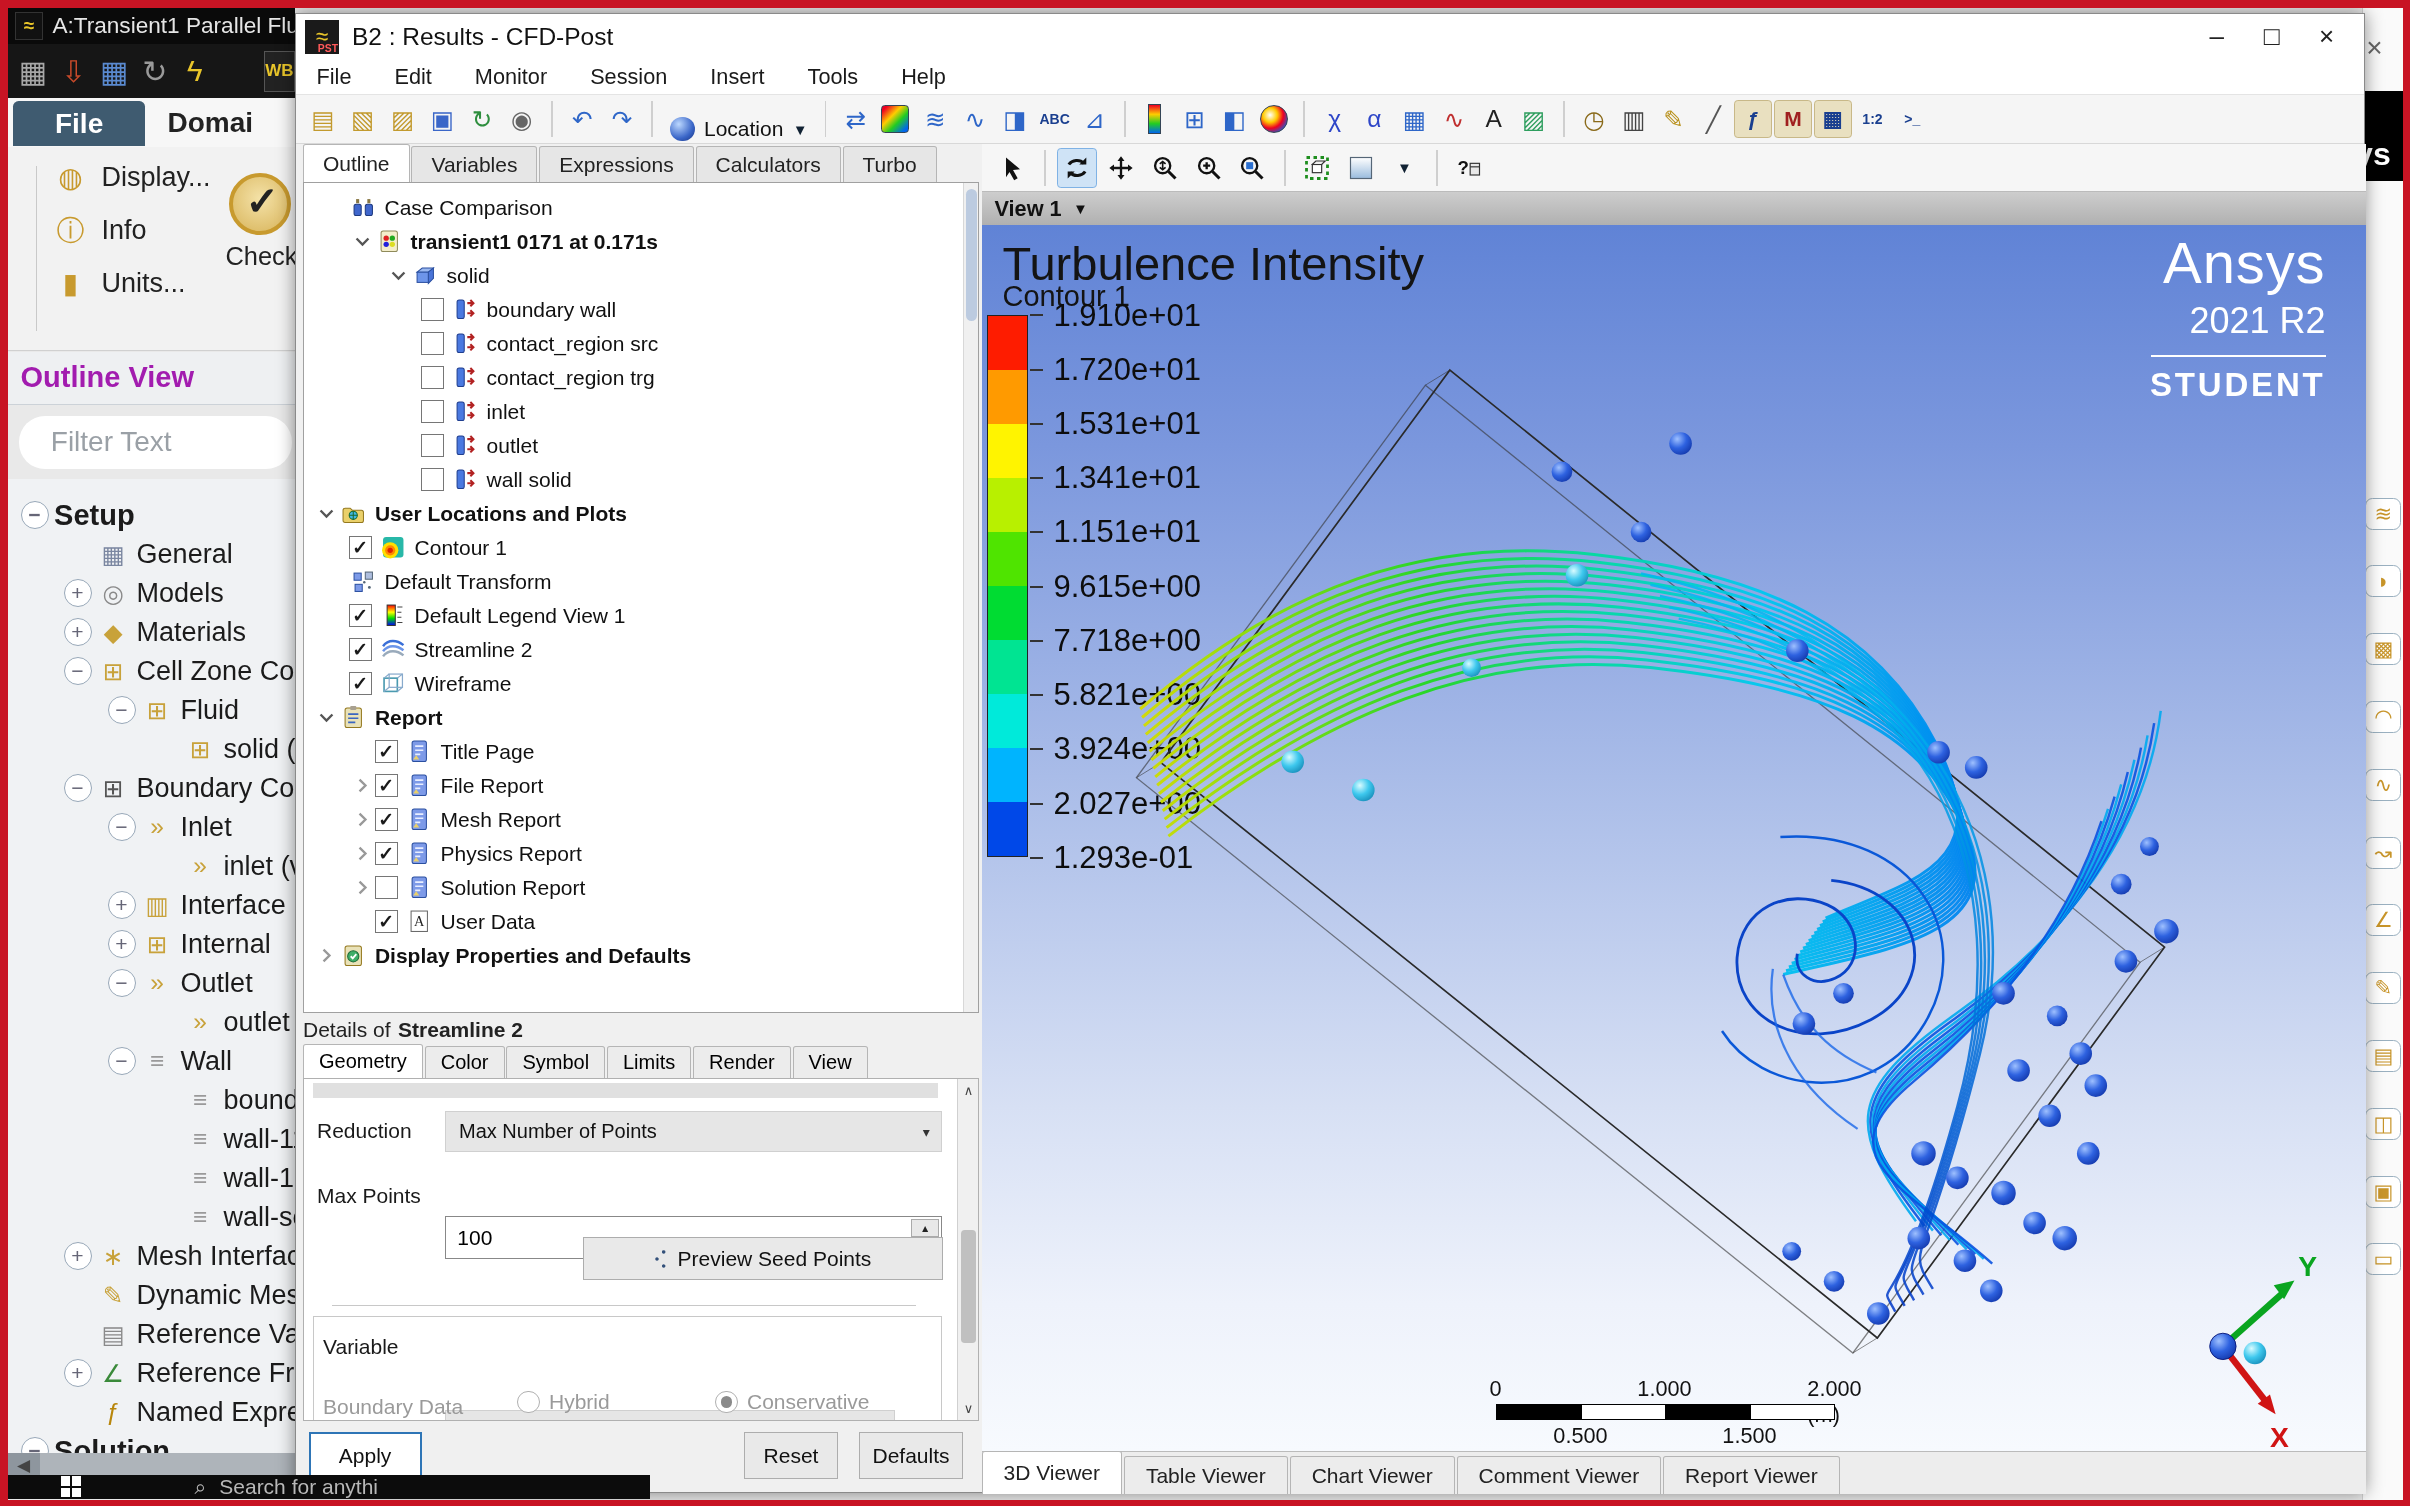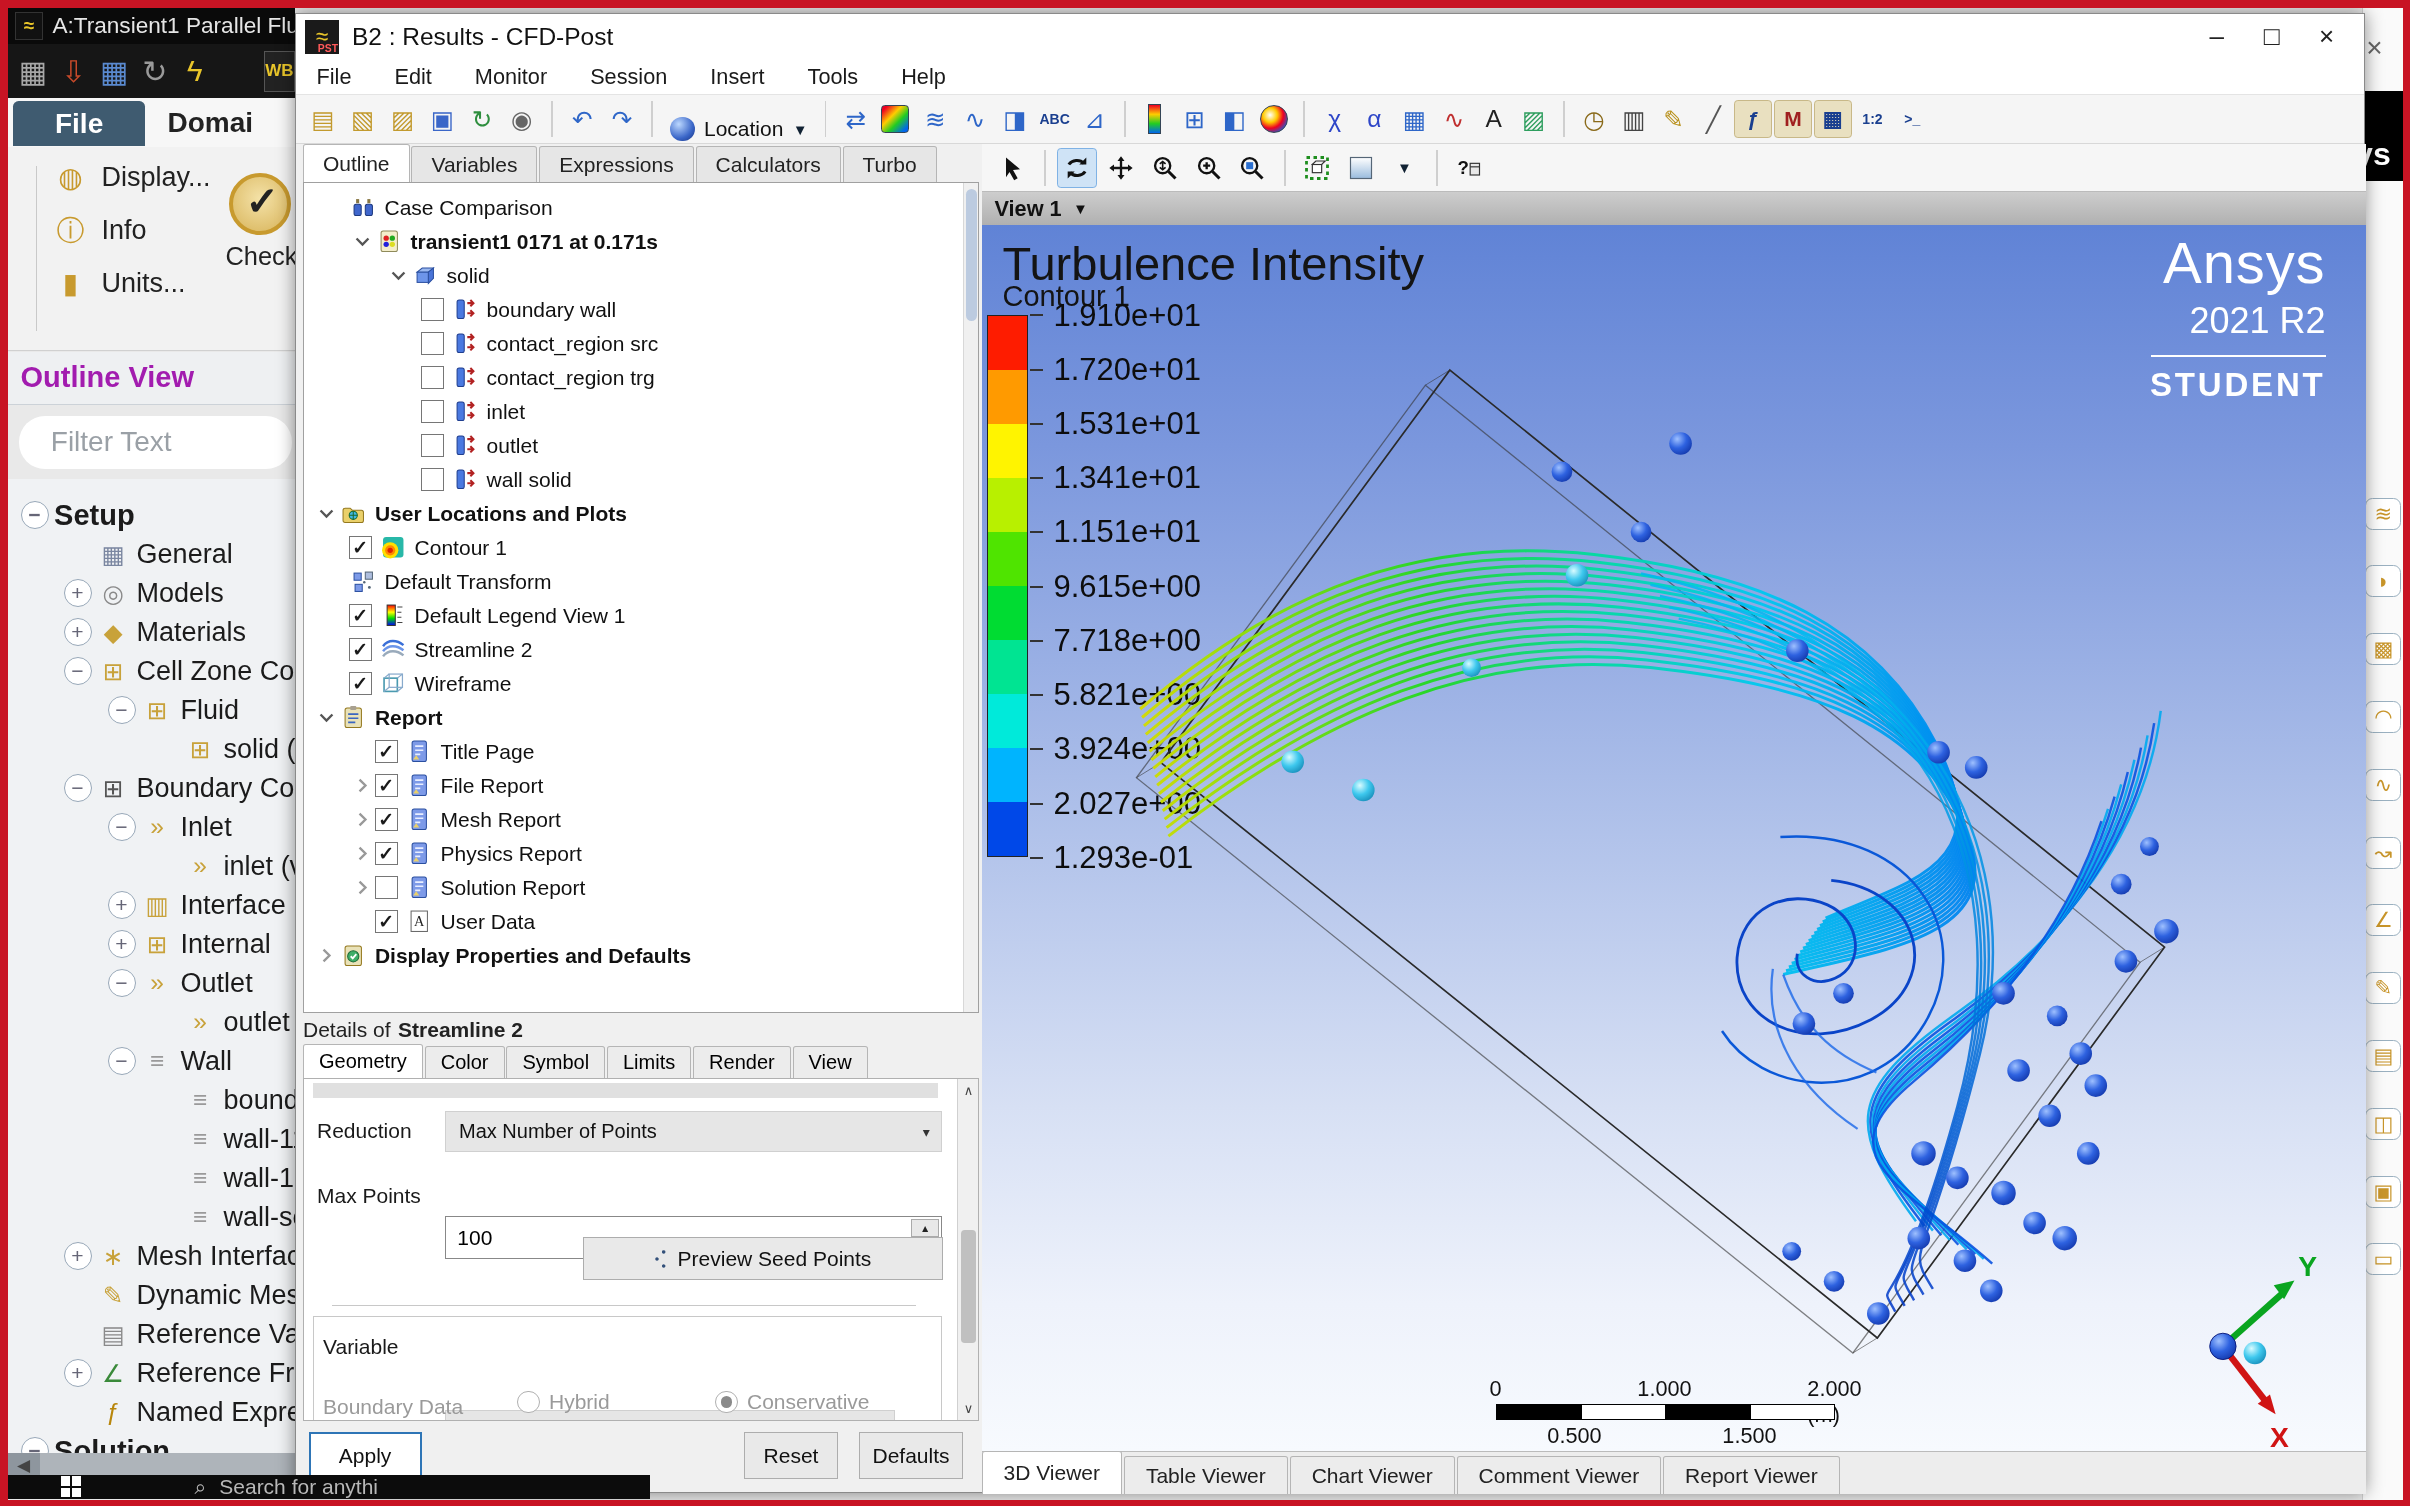--- a/index.html
+++ b/index.html
@@ -1019,21 +1019,21 @@
   </g>
 </svg></div>
         <div class="abs ruler" id="ruler">
               <span class="rlab" style="left: 0px; top: 0px;">0</span>
               <span class="rlab" style="left: 169px; top: 0px;">1.000</span>
               <span class="rlab" style="left: 339px; top: 0px;">2.000 (m)</span>
               <span class="seg" style="left: 0px; width: 85px; background: rgb(0, 0, 0);"></span>
               <span class="seg" style="left: 85px; width: 85px; background: rgb(255, 255, 255);"></span>
               <span class="seg" style="left: 169px; width: 85px; background: rgb(0, 0, 0);"></span>
               <span class="seg" style="left: 254px; width: 85px; background: rgb(255, 255, 255);"></span>
-              <span class="rlab" style="left: 79px; top: 47px;">0.500</span>
+              <span class="rlab" style="left: 85px; top: 47px;">0.500</span>
               <span class="rlab" style="left: 254px; top: 47px;">1.500</span>
             </div>
       </div>
       <div class="abs vtabs" id="vtabs">
             <div class="vtab active">3D Viewer</div>
             <div class="vtab">Table Viewer</div>
             <div class="vtab">Chart Viewer</div>
             <div class="vtab">Comment Viewer</div>
             <div class="vtab">Report Viewer</div>
           </div>

